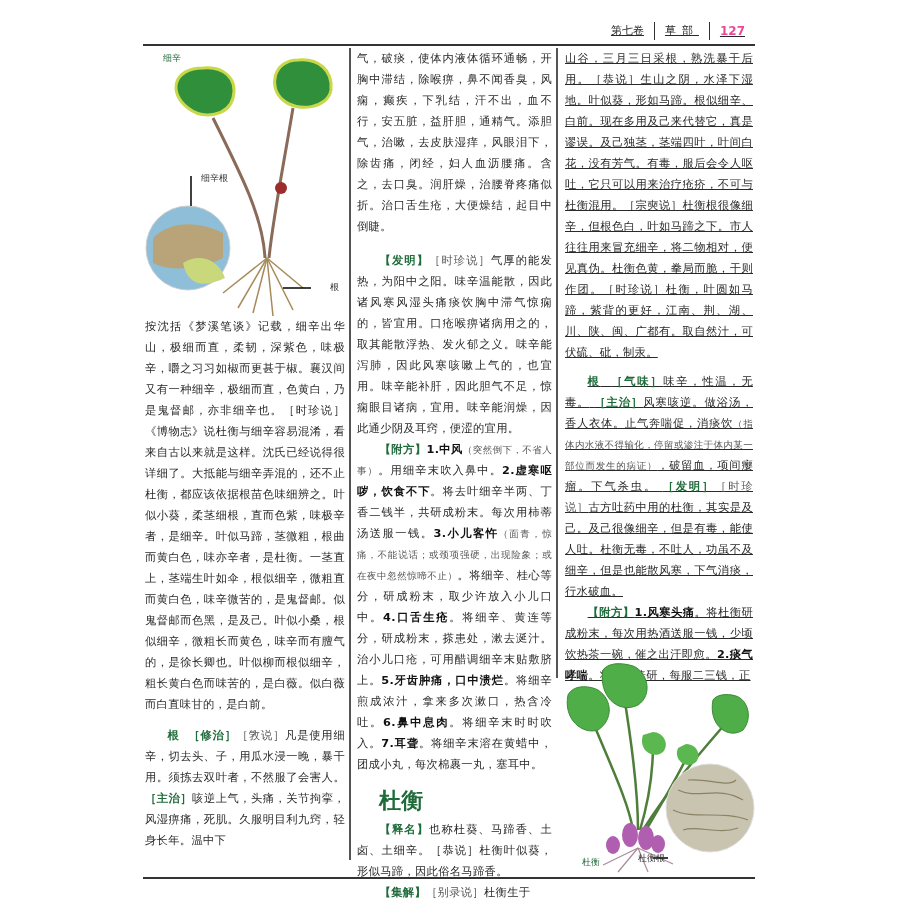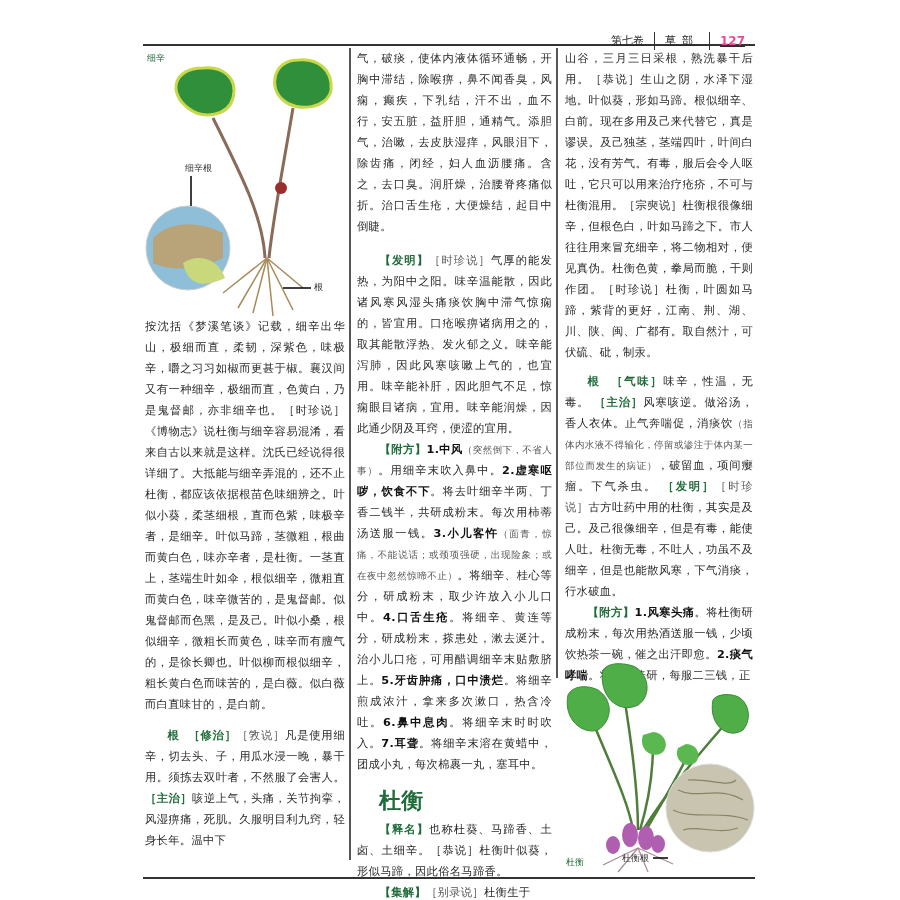--- a/index.html
+++ b/index.html
@@ -1,21 +1,21 @@
 <!DOCTYPE html>
 <html><head>
 <meta charset="utf-8">
 <style>
   html, body { margin:0; padding:0; background:#ffffff; }
   body { width:900px; height:900px; position:relative; overflow:hidden;
          font-family:"DejaVu Serif", "Liberation Serif", serif; color:#2a2a2a; }
 
   
   .header { position:absolute; left:143px; top:22px; width:612px; height:22px; border-bottom:2px solid #333; }
-  .hdr-cells { position:absolute; right:0; top:10px; display:flex; align-items:flex-end; font-size:11px;text-decoration:underline; }
+  .hdr-cells { position:absolute; right:0; top:0; display:flex; align-items:flex-end; font-size:11px;text-decoration:underline; }
   .hdr-cells span { padding:0 10px; line-height:18px; }
   .hdr-cells .sep { border-right:1px solid #333; height:18px; padding:0; }
   .hdr-page { font-family:"DejaVu Sans", sans-serif; font-weight:bold; font-size:12px; color:#ec4899; }
 
   
   .vrule { position:absolute; top:48px; width:2px; background:#555; }
   .footer-rule { position:absolute; left:143px; top:877px; width:612px; height:2px; background:#333; }
 
   .col { position:absolute; font-size:11.3px; line-height:21px; text-align:justify; letter-spacing:0.3px; }
   .col p { margin:0; }
@@ -23,21 +23,21 @@
   .c2 { left:357px; width:195px; }
   .c3 { left:565px; width:188px; }
 
   .indent { text-indent:2em; }
   .kw { color:#1f6b3a; font-weight:bold; }
   .br { color:#555; }
   .bold { font-weight:bold; font-family:"DejaVu Sans", sans-serif; color:#111; }
   .note { font-size:9.5px; color:#555; }
   .section-title { font-size:22px; font-weight:bold; color:#1f6b3a; margin:12px 0 6px 22px; line-height:26px; }
 
-  .fig-label { position:absolute; font-size:9px; color:#333; font-family:"DejaVu Sans", sans-serif; }
+  .fig-label { position:absolute; font-size:9px; color:#333; font-family:"DejaVu Sans", sans-serif;margin-left:16px; }
   svg { display:block; }
 </style>
 </head>
 <body>
 
 <div class="header">
   <div class="hdr-cells">
     <span>第七卷</span>
     <span class="sep"></span>
     <span style="letter-spacing:6px;">草部</span>
@@ -69,21 +69,21 @@
         <path d="M124 210 L 80 245"></path>
         <path d="M124 210 L 160 240"></path>
     </g>
     <line x1="140" y1="240" x2="168" y2="240" stroke="#000" stroke-width="1.5"></line>
 
     <circle cx="45" cy="200" r="42" fill="#8fbfd8" stroke="#ccc"></circle>
     <path d="M10 190 C 30 170, 60 175, 80 185 L 80 210 C 60 220, 30 225, 10 215 Z" fill="#b8a478"></path>
     <path d="M40 215 C 55 205, 75 210, 82 230 C 60 240, 45 238, 40 215 Z" fill="#c8d87a"></path>
     <line x1="48" y1="158" x2="48" y2="128" stroke="#000" stroke-width="1.5"></line>
   </svg>
-  <div class="fig-label" style="left:30px;top:114px;padding-left:12px;">细辛根</div>
+  <div class="fig-label" style="left:30px;top:124px;padding-left:12px;">细辛根</div>
   <div class="fig-label" style="left:171px;top:233px;">根</div>
 </div>
 
 <div class="col c1" style="top:316px;">
   <p>按沈括《梦溪笔谈》记载，细辛出华山，极细而直，柔韧，深紫色，味极辛，嚼之习习如椒而更甚于椒。襄汉间又有一种细辛，极细而直，色黄白，乃是鬼督邮，亦非细辛也。［时珍说］《博物志》说杜衡与细辛容易混淆，看来自古以来就是这样。沈氏已经说得很详细了。大抵能与细辛弄混的，还不止杜衡，都应该依据根苗色味细辨之。叶似小葵，柔茎细根，直而色紫，味极辛者，是细辛。叶似马蹄，茎微粗，根曲而黄白色，味亦辛者，是杜衡。一茎直上，茎端生叶如伞，根似细辛，微粗直而黄白色，味辛微苦的，是鬼督邮。似鬼督邮而色黑，是及己。叶似小桑，根似细辛，微粗长而黄色，味辛而有膻气的，是徐长卿也。叶似柳而根似细辛，粗长黄白色而味苦的，是白薇。似白薇而白直味甘的，是白前。</p>
   <p class="indent" style="margin-top:10px;">
     <span class="kw">根</span>&nbsp;
     <span class="kw">［修治］</span><span class="br">［敩说］</span><span>凡是使用细辛，切去头、子，用瓜水浸一晚，暴干用。须拣去双叶者，不然服了会害人。</span>
     <span class="kw">［主治］</span><span>咳逆上气，头痛，关节拘挛，风湿痹痛，死肌。久服明目利九窍，轻身长年。温中下</span>
   </p>
@@ -99,21 +99,21 @@
   </p>
   <div class="section-title">杜衡</div>
   <p class="indent">
     <span class="kw">【释名】</span><span>也称杜葵、马蹄香、土卤、土细辛。［恭说］杜衡叶似葵，形似马蹄，因此俗名马蹄香。</span>
   </p>
   <p class="indent">
     <span class="kw">【集解】</span><span class="br">［别录说］</span><span>杜衡生于</span>
   </p>
 </div>
 
-<div class="col c3" style="top:48px;">
+<div class="col c3" style="top:48px;text-decoration:underline;">
   <p>山谷，三月三日采根，熟洗暴干后用。［恭说］生山之阴，水泽下湿地。叶似葵，形如马蹄。根似细辛、白前。现在多用及己来代替它，真是谬误。及己独茎，茎端四叶，叶间白花，没有芳气。有毒，服后会令人呕吐，它只可以用来治疗疮疥，不可与杜衡混用。［宗奭说］杜衡根很像细辛，但根色白，叶如马蹄之下。市人往往用来冒充细辛，将二物相对，便见真伪。杜衡色黄，拳局而脆，干则作团。［时珍说］杜衡，叶圆如马蹄，紫背的更好，江南、荆、湖、川、陕、闽、广都有。取自然汁，可伏硫、砒，制汞。</p>
   <p class="indent" style="margin-top:8px;">
     <span class="kw">根</span>&nbsp;
     <span class="kw">［气味］</span><span>味辛，性温，无毒。</span>
     <span class="kw">［主治］</span><span>风寒咳逆。做浴汤，香人衣体。止气奔喘促，消痰饮</span><span class="note">（指体内水液不得输化，停留或渗注于体内某一部位而发生的病证）</span><span>，破留血，项间瘿瘤。下气杀虫。</span>
     <span class="kw">［发明］</span><span class="br">［时珍说］</span><span>古方吐药中用的杜衡，其实是及己。及己很像细辛，但是有毒，能使人吐。杜衡无毒，不吐人，功虽不及细辛，但是也能散风寒，下气消痰，行水破血。</span>
   </p>
   <p class="indent">
     <span class="kw">【附方】</span><span class="bold">1.风寒头痛</span><span>。将杜衡研成粉末，每次用热酒送服一钱，少顷饮热茶一碗，催之出汗即愈。</span><span class="bold">2.痰气哮喘</span><span>。将杜衡焙研，每服二三钱，正</span>
   </p>

